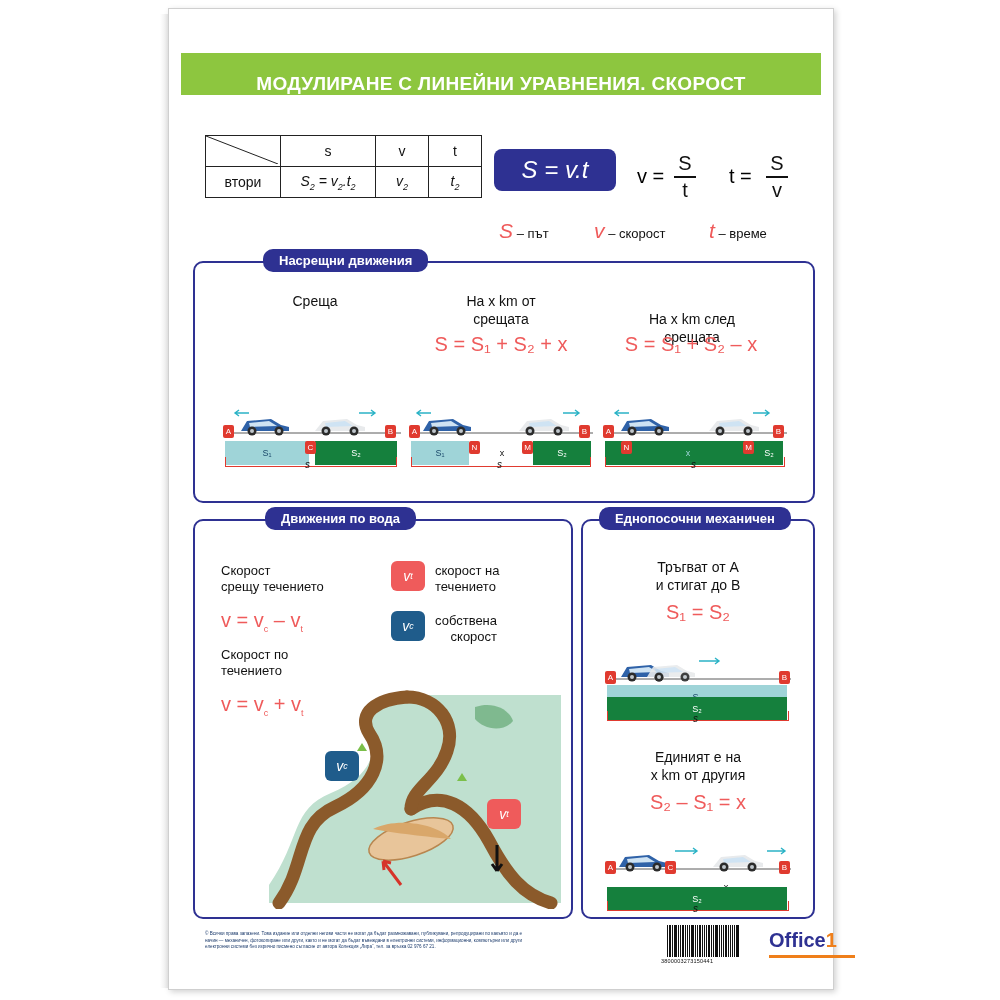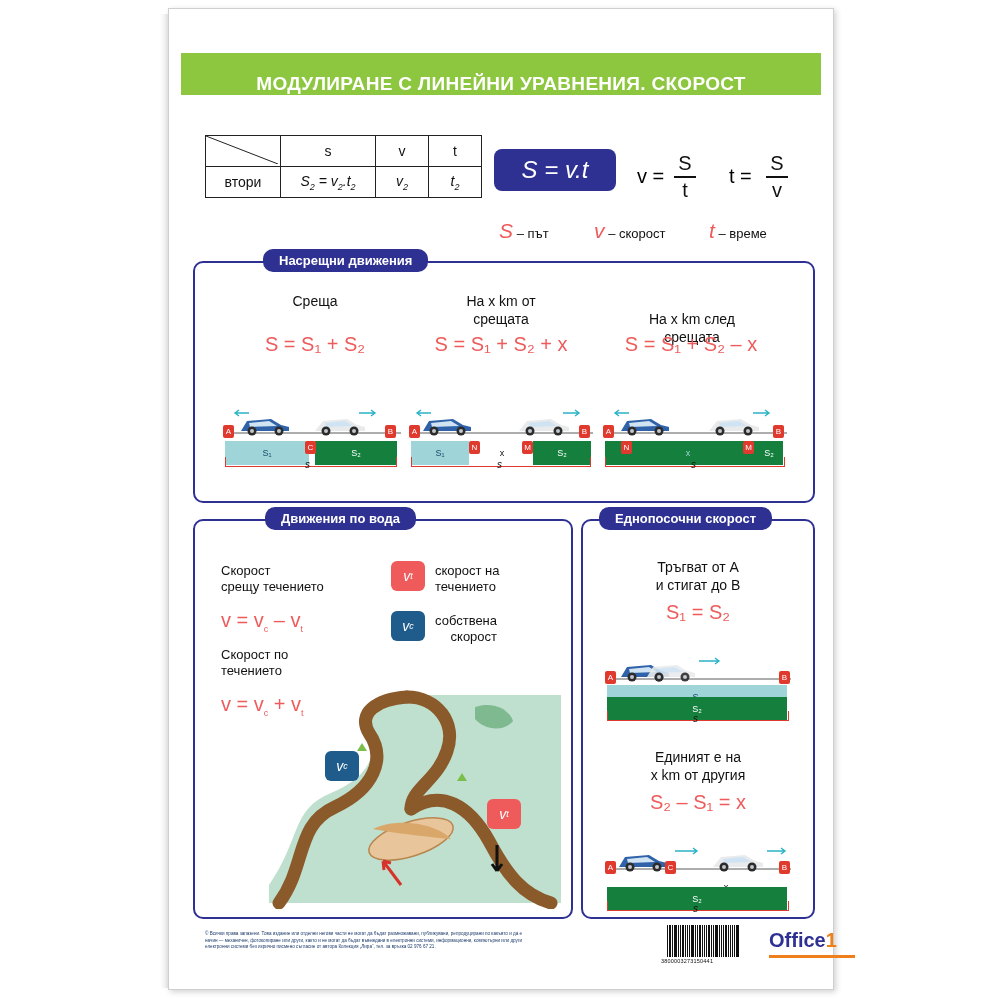--- a/index.html
+++ b/index.html
@@ -120,21 +120,20 @@
   </div>
   <div class="legend" style="left:540px;">
     <span class="big">t</span>
     <span>– време</span>
   </div>
 
   <div class="panel" style="left:24px;top:252px;width:618px;height:238px;">
     <div class="panel-title" style="left:68px;top:-14px;">Насрещни движения</div>
 
     <div class="ctr hdr" style="position:absolute;left:30px;top:30px;width:180px;white-space:pre-line;">Среща</div>
-    <div class="ctr eq" style="position:absolute;left:30px;top:70px;width:180px;">S = S₁ + S₂</div>
 
     <div class="ctr hdr" style="position:absolute;left:216px;top:30px;width:180px;white-space:pre-line;">На x km от
 срещата</div>
     <div class="ctr eq" style="position:absolute;left:210px;top:70px;width:192px;">S = S₁ + S₂ + x</div>
 
     <div class="ctr hdr" style="position:absolute;left:404px;top:48px;width:186px;white-space:pre-line;">На x km след
 срещата</div>
     <div class="ctr eq" style="position:absolute;left:400px;top:70px;width:192px;">S = S₁ + S₂ – x</div>
 
     <div class="scene" style="left:24px;top:122px;width:186px;height:96px;">
@@ -271,21 +270,21 @@
         <path d="M196 92 l5 -8 l5 8 z" fill="#7bbf4a"></path>
         <path d="M140 196 L122 172 M122 172 l1 9 M122 172 l8 2" stroke="#d6342a" stroke-width="3" fill="none"></path>
         <path d="M236 182 L236 156 M236 182 l-5 -7 M236 182 l5 -7" stroke="#111" stroke-width="3" fill="none"></path>
       </svg>
       <div class="vbox blue" style="left:64px;top:62px;">v<sub>c</sub></div>
       <div class="vbox red" style="left:226px;top:110px;">v<sub>t</sub></div>
     </div>
   </div>
 
   <div class="panel" style="left:412px;top:510px;width:230px;height:396px;">
-    <div class="panel-title" style="left:16px;top:-14px;">Еднопосочни скорост</div>
+    <div class="panel-title" style="left:16px;top:-14px;">Еднопосочни механичен</div>
 
     <div class="ctr hdr" style="position:absolute;left:10px;top:38px;width:210px;white-space:pre-line;">Тръгват от A
 и стигат до B</div>
     <div class="ctr eq" style="position:absolute;left:10px;top:80px;width:210px;">S₁ = S₂</div>
 
     <div class="scene" style="left:20px;top:114px;width:192px;height:86px;">
       <svg width="192" height="86" viewBox="0 0 192 86">
         <line x1="4" y1="44" x2="188" y2="44" stroke="#5b5b5b" stroke-width="1"></line>
         <g>
           <path d="M18 42 L24 32 L48 30 L58 36 L66 38 L66 42 Z" fill="#2f62a8"></path>

